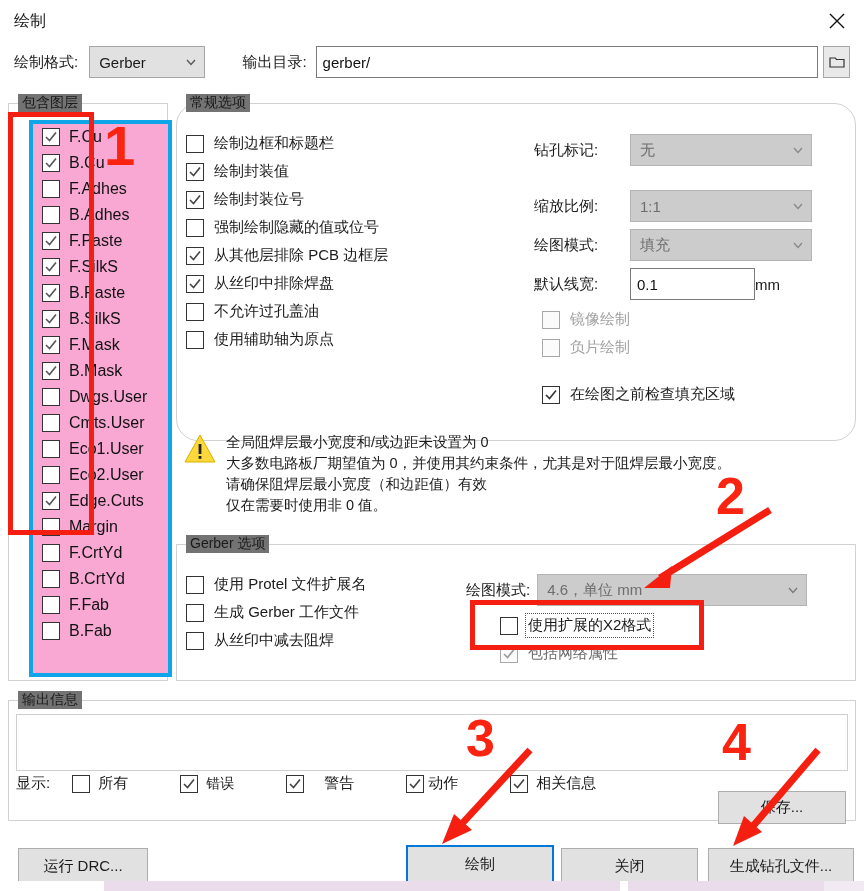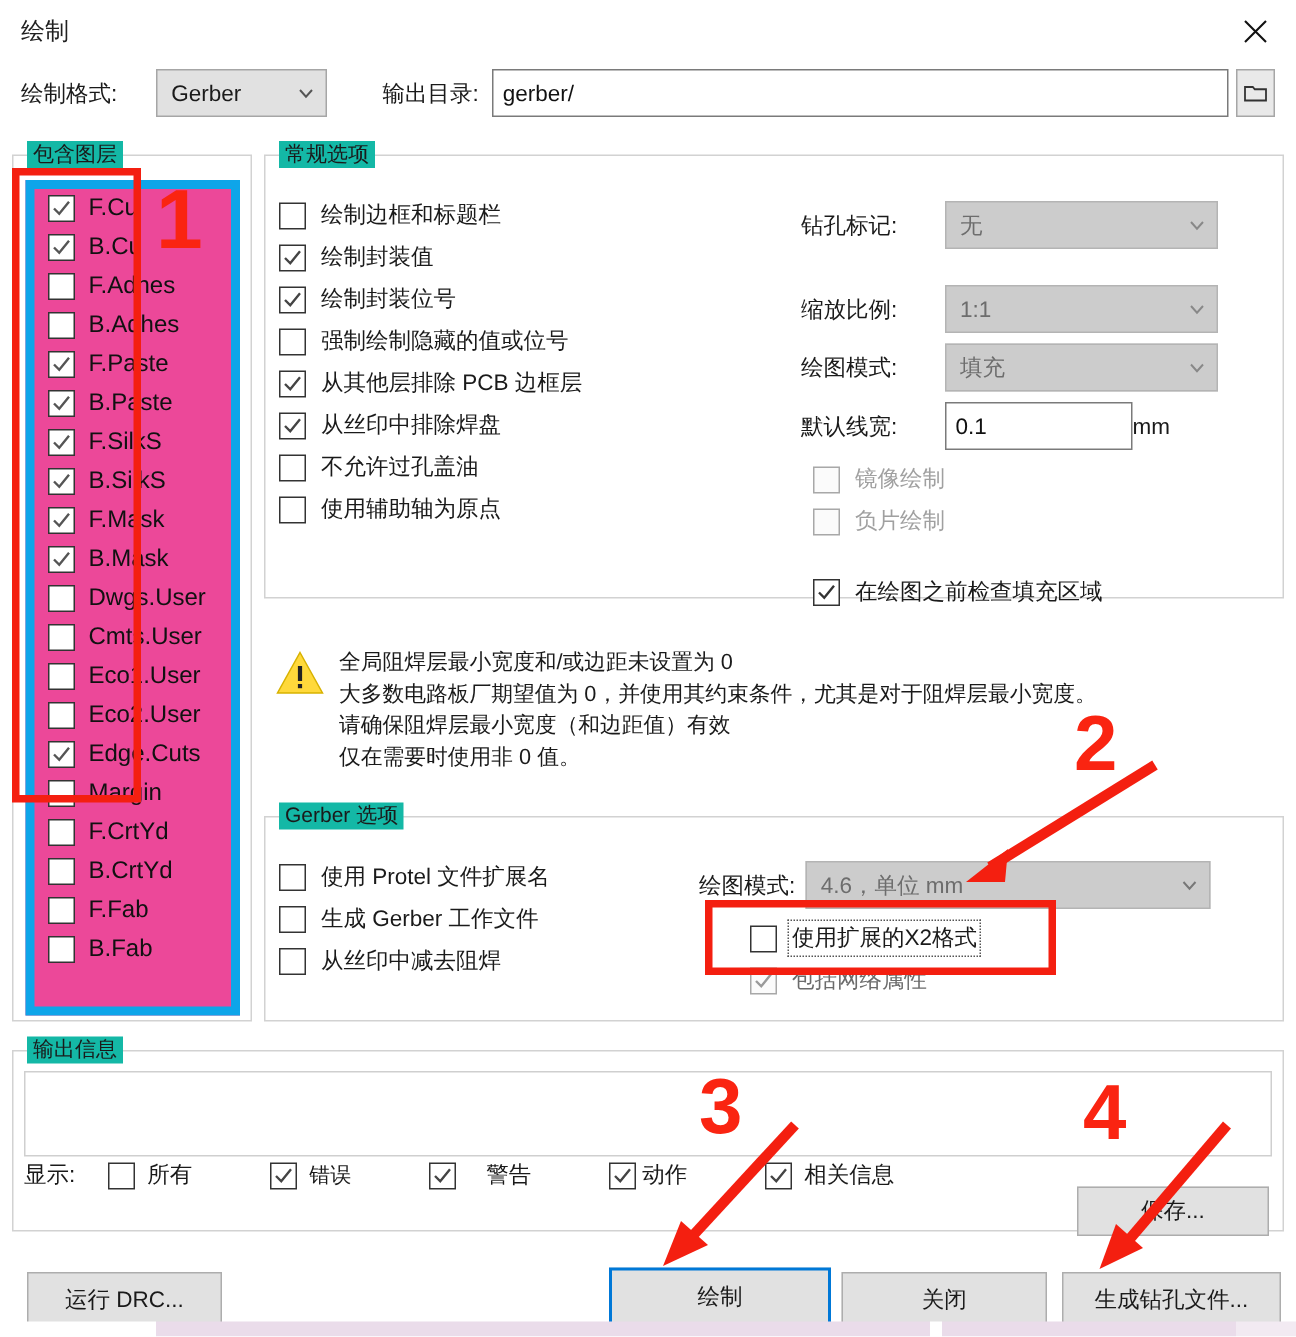--- a/index.html
+++ b/index.html
@@ -51,27 +51,28 @@
     padding:0 6px; font-size:15px; color:#111;
   }
   .iconbtn {
     width:28px; height:32px; border:1px solid #a6a6a6;
     background:#e9e9e9; display:flex; align-items:center; justify-content:center;
   }
 
   
   .group { position:absolute; border:1px solid #d2d2d2; }
   .group > .glabel {
-    position:absolute; top:-10px; left:9px; background:#14b8a6;
+    position:absolute; top:-10px; left:9px; background:#737373;
     padding:0 4px; font-size:14px; color:#1a1a1a; white-space:nowrap;
   }
 
   .listbox {
-    position:absolute; background:#ec4899; border:6px solid #0ea5e9;
+    position:absolute; background:#f9a8d4; border:4px solid #0ea5e9;
     overflow:hidden;
+    margin-left:12px;
   }
   .layer-row { display:flex; align-items:center; height:26px; padding-left:9px; }
   .layer-label { margin-left:9px; font-size:16px; color:#111; }
 
   .cb {
     width:18px; height:18px; border:1px solid #333; background:#fff;
     flex:0 0 18px; position:relative;
   }
   .cb.dis { border-color:#a8a8a8; background:#fbfbfb; }
   .cb svg { position:absolute; left:1px; top:1px; }
@@ -113,21 +114,21 @@
   <span class="title">绘制</span>
   <div class="close-btn">
     <svg width="18" height="18" viewBox="0 0 18 18">
       <path d="M2 2 L16 16 M16 2 L2 16" stroke="#111" stroke-width="1.4" fill="none"></path>
     </svg>
   </div>
 </div>
 
 <div class="toprow">
   <span class="lbl">绘制格式:</span>
-  <div class="combo enabled" style="width:122px;margin-left:26px;">
+  <div class="combo enabled" style="width:122px;margin-left:11px;">
     <span class="cval">Gerber</span>
     <svg class="chev" viewBox="0 0 14 14">
       <path d="M3 5 L7 9.5 L11 5" stroke="#555" stroke-width="1.3" fill="none"></path>
     </svg>
   </div>
   <span class="lbl" style="margin-left:37px;">输出目录:</span>
   <div class="textfield" style="width:531px;margin-left:9px;">
     <span>gerber/</span>
   </div>
   <div class="iconbtn" style="margin-left:5px;">
@@ -172,36 +173,36 @@
         </svg>
       </span>
       <span class="layer-label">F.Paste</span>
     </div>
     <div class="layer-row">
       <span class="cb">
         <svg width="14" height="14" viewBox="0 0 14 14">
           <path d="M2 7 L5.5 10.5 L12 2.5" stroke="#555" stroke-width="1.6" fill="none"></path>
         </svg>
       </span>
+      <span class="layer-label">F.SilkS</span>
+    </div>
+    <div class="layer-row">
+      <span class="cb">
+        <svg width="14" height="14" viewBox="0 0 14 14">
+          <path d="M2 7 L5.5 10.5 L12 2.5" stroke="#555" stroke-width="1.6" fill="none"></path>
+        </svg>
+      </span>
       <span class="layer-label">B.Paste</span>
     </div>
     <div class="layer-row">
       <span class="cb">
         <svg width="14" height="14" viewBox="0 0 14 14">
           <path d="M2 7 L5.5 10.5 L12 2.5" stroke="#555" stroke-width="1.6" fill="none"></path>
         </svg>
       </span>
-      <span class="layer-label">F.SilkS</span>
-    </div>
-    <div class="layer-row">
-      <span class="cb">
-        <svg width="14" height="14" viewBox="0 0 14 14">
-          <path d="M2 7 L5.5 10.5 L12 2.5" stroke="#555" stroke-width="1.6" fill="none"></path>
-        </svg>
-      </span>
       <span class="layer-label">B.SilkS</span>
     </div>
     <div class="layer-row">
       <span class="cb">
         <svg width="14" height="14" viewBox="0 0 14 14">
           <path d="M2 7 L5.5 10.5 L12 2.5" stroke="#555" stroke-width="1.6" fill="none"></path>
         </svg>
       </span>
       <span class="layer-label">F.Mask</span>
     </div>
@@ -252,21 +253,21 @@
     <div class="layer-row">
       <span class="cb"></span>
       <span class="layer-label">F.Fab</span>
     </div>
     <div class="layer-row">
       <span class="cb"></span>
       <span class="layer-label">B.Fab</span>
     </div>
   </div>
 
-<div class="group" style="left:176px;top:103px;width:680px;height:296px;">
+<div class="group" style="left:176px;top:103px;width:680px;height:338px;border-radius:22px;">
   <span class="glabel">常规选项</span>
 </div>
 <div id="general-opts" style="position:absolute;left:186px;top:134px;width:330px;">
     <div class="optrow">
       <span class="cb"></span>
       <span class="otext">绘制边框和标题栏</span>
     </div>
     <div class="optrow">
       <span class="cb">
         <svg width="14" height="14" viewBox="0 0 14 14">

